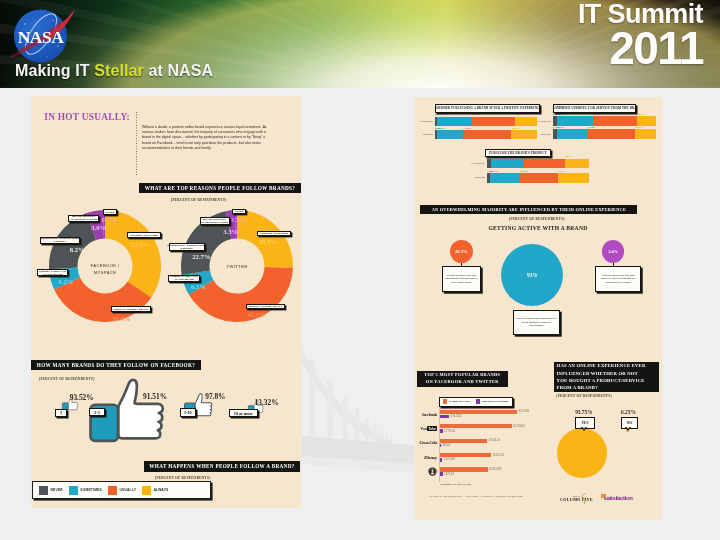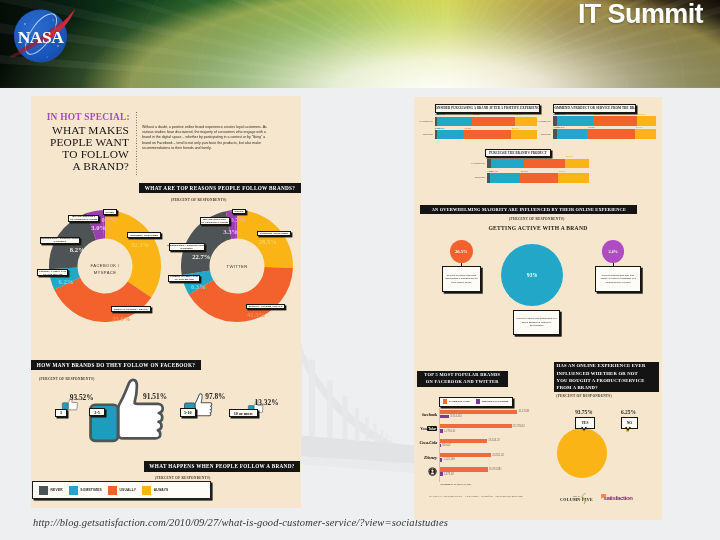--- a/index.html
+++ b/index.html
@@ -303,37 +303,32 @@
         <circle cx="95" cy="55" r="0.9" fill="#fff" opacity="0.55"></circle>
       </g>
       <path d="M8 96 C 42 82, 88 50, 132 12 L 138 6 C 116 40, 66 76, 16 102 Z" fill="#9f1c2c" opacity="0.62" clip-path="url(#ballclip)"></path>
       <path d="M70 64 C 96 50, 120 28, 138 6 C 128 34, 106 54, 84 70 Z" fill="#c72a3c"></path>
       <path d="M8 100 C 36 86, 58 72, 78 58 L 86 66 C 60 82, 32 96, 12 104 Z" fill="#a81d2f" opacity="0.42"></path>
       <g font-family="&quot;Liberation Serif&quot;,serif" font-weight="bold" fill="#ffffff">
         <text x="69" y="73" font-size="35" text-anchor="middle" letter-spacing="-1" style="font-stretch:condensed">NASA</text>
       </g>
     </svg>
 
+    <div class="tagline"><span>Making IT </span><span class="stellar">Stellar</span><span> at NASA</span></div>
 
     <div id="summit">
       <div class="l1">IT Summit</div>
+      <div class="l2">2011</div>
     </div>
   </div>
 
-  <div id="caption">http://blog.getsatisfaction.com/2010/09/27/what-is-good-customer-service/?view=socialstudies</div>
 
   <div class="panel" id="panelL">
 
-    <div class="eyebrow">IN HOT SPECIAL:</div>
-    <div class="headline">
-      <div>WHAT MAKES</div>
-      <div>PEOPLE WANT</div>
-      <div>TO FOLLOW</div>
-      <div>A BRAND?</div>
-    </div>
+    <div class="eyebrow">IN HOT USUALLY:</div>
     <div class="vdots"></div>
     <div class="intro">Without a doubt, a positive online brand experience creates loyal customers. As various studies have discovered, the majority of consumers who engage with a brand in the digital space – whether by participating in a contest or by “liking” a brand on Facebook – tend to not only purchase the products, but also make recommendations to their friends and family.</div>
 
     <div class="blk b1">WHAT ARE TOP REASONS PEOPLE FOLLOW BRANDS?</div>
     <div class="smallcap s1">(PERCENT OF RESPONDENTS)</div>
     <div id="donutL">
         <svg viewBox="0 0 112 112" width="112" height="112" style="position: absolute; left: 0px; top: 0px;">
           <path d="M56 0 A56 56 0 0 1 102.31651215937546 87.47666915971932 L78.74471579255045 71.45729289093359 A27.5 27.5 0 0 0 56 28.5 Z" fill="#fbb415"></path>
           <path d="M102.31651215937546 87.47666915971932 A56 56 0 0 1 5.180872225697449 79.52480079106114 L31.044178325119283 67.55235753132467 A27.5 27.5 0 0 0 78.74471579255045 71.45729289093359 Z" fill="#f3622d"></path>
           <path d="M5.180872225697449 79.52480079106114 A56 56 0 0 1 0.08951319389739609 59.16503793099336 L28.543957372003188 57.55425969825566 A27.5 27.5 0 0 0 31.044178325119283 67.55235753132467 Z" fill="#22a7c8"></path>

